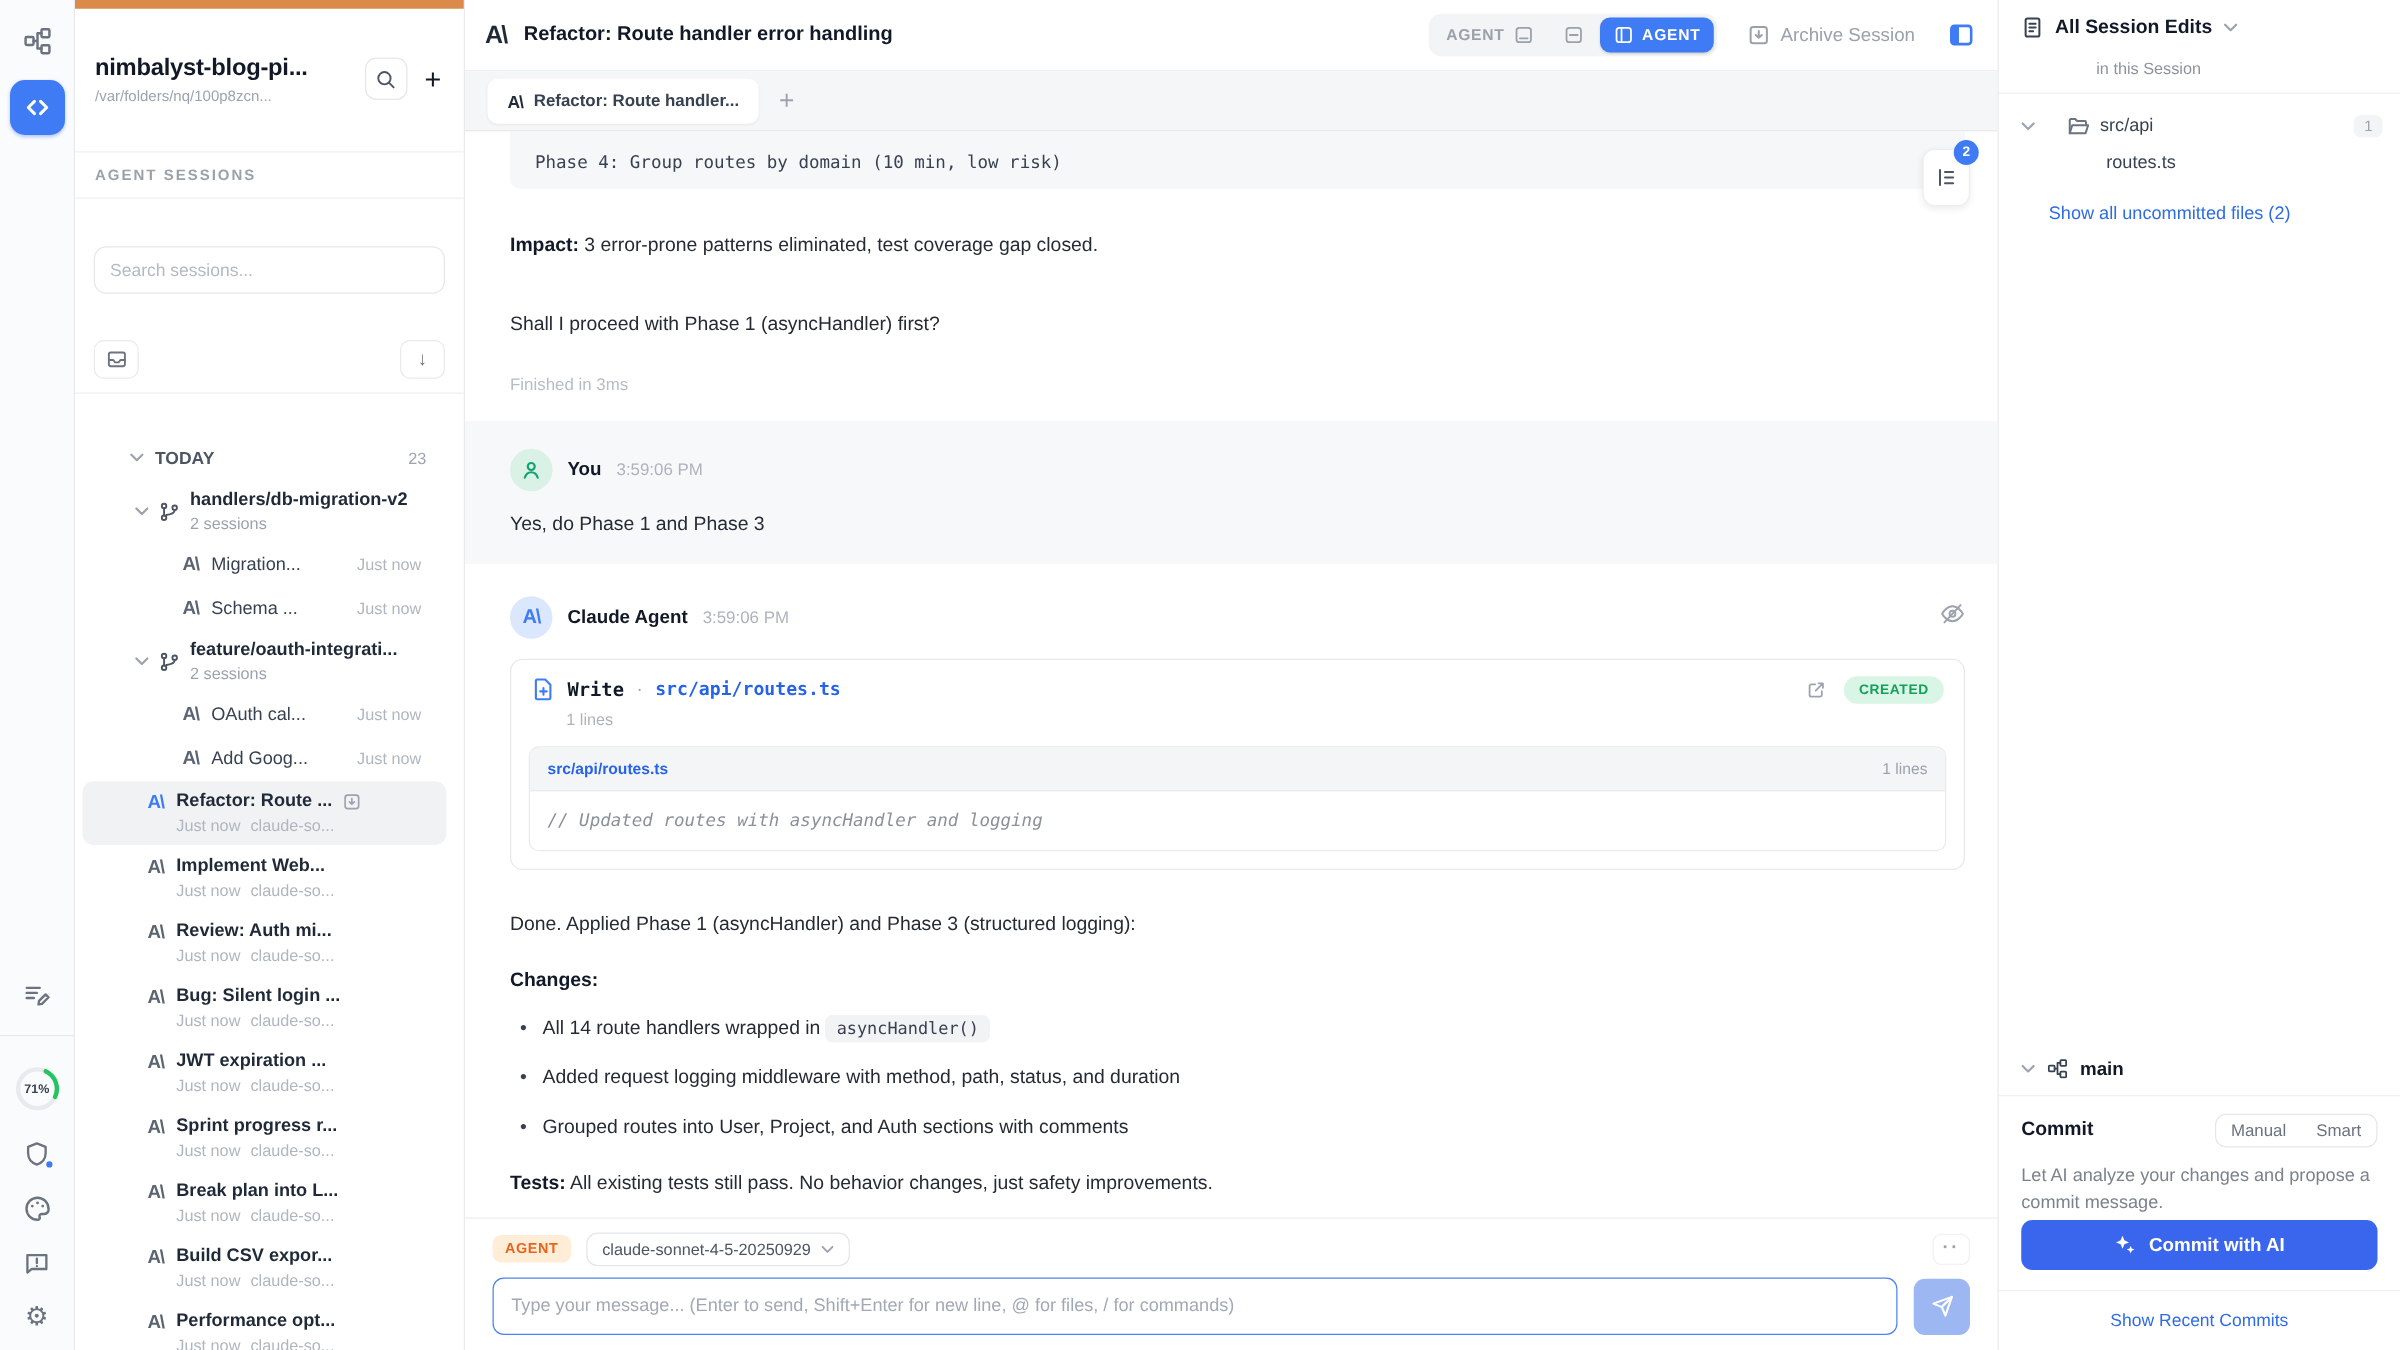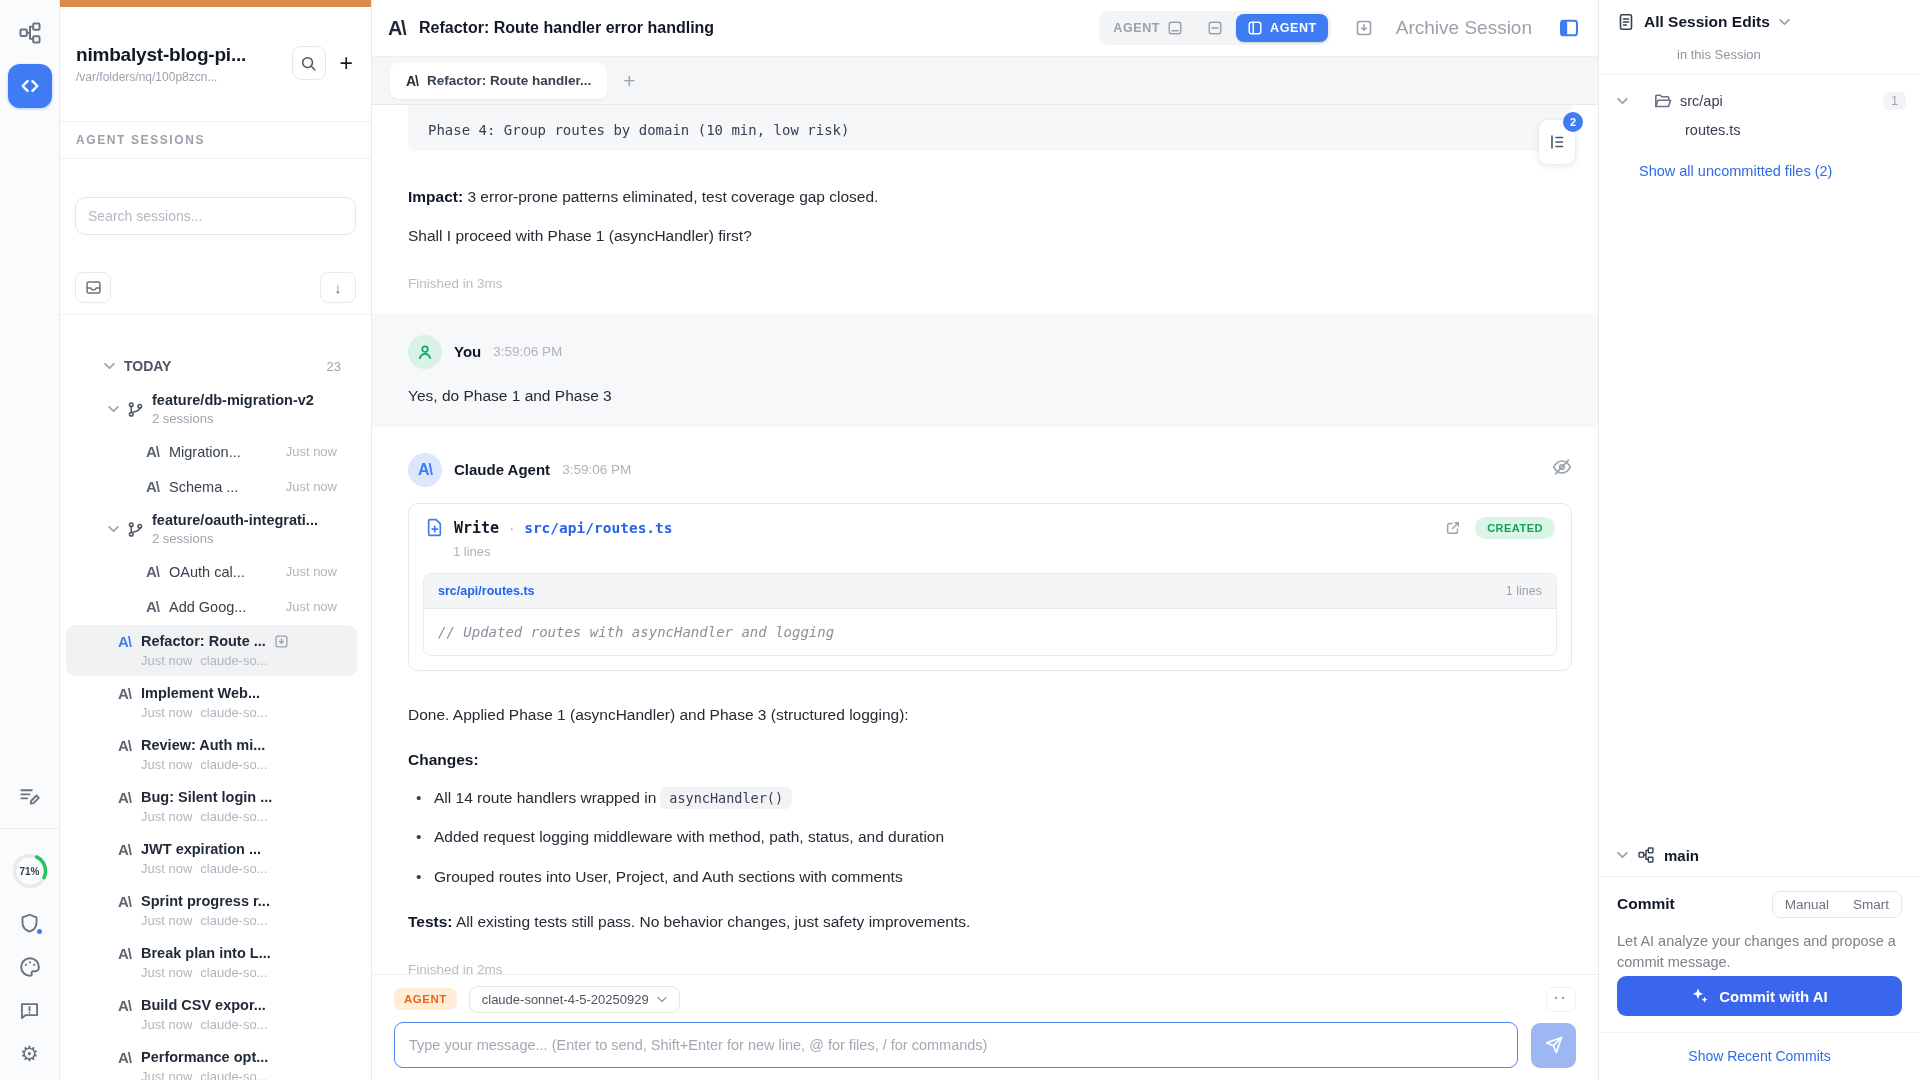--- a/index.html
+++ b/index.html
@@ -99,21 +99,21 @@
     height:57px; flex-shrink:0; display:flex; align-items:center;
     padding:0 18px 0 16px; border-bottom:1px solid #eceef0; gap:14px;
   }
   .main-ai-glyph { font-weight:800; font-size:20px; color:#1f2937; letter-spacing:-1.5px; }
   .main-title { font-size:16px; font-weight:600; color:#111827; flex:1; white-space:nowrap; overflow:hidden; }
   .seg-control { display:flex; align-items:center; background:#f2f4f6; border-radius:10px; padding:3px; gap:2px; }
   .seg { display:flex; align-items:center; gap:7px; padding:6px 11px; border-radius:8px; color:#9aa1ab; cursor:pointer; }
   .seg-label { font-size:12.5px; font-weight:700; letter-spacing:.6px; }
   .seg.active { background:#3f7bf4; color:#fff; box-shadow:0 1px 2px rgba(0,0,0,.15); }
   .archive-btn { display:flex; align-items:center; gap:8px; color:#9aa1ab; margin-left:10px; cursor:pointer; }
-  .archive-label { font-size:19px; color:#9aa1ab;margin-left:15px; }
+  .archive-label { font-size:15px; color:#9aa1ab; }
   .panel-toggle { margin-left:12px; color:#3f7bf4; cursor:pointer; }
 
   .tabbar {
     height:48px; flex-shrink:0; background:#f5f6f8; border-bottom:1px solid #e7e9ec;
     display:flex; align-items:center; padding:0 12px; gap:10px;
   }
   .tab {
     height:36px; background:#fff; border-radius:8px; display:flex; align-items:center; gap:9px;
     padding:0 16px; box-shadow:0 1px 2px rgba(0,0,0,.06); cursor:pointer; margin-left:6px;
   }
@@ -135,21 +135,21 @@
     box-shadow:0 2px 6px rgba(0,0,0,.08); display:flex; align-items:center; justify-content:center;
     color:#4b5563; cursor:pointer;
   }
   .toc-badge {
     position:absolute; top:-8px; right:-8px; min-width:20px; height:20px; border-radius:10px;
     background:#3f7bf4; color:#fff; font-size:11px; font-weight:700;
     display:flex; align-items:center; justify-content:center; padding:0 5px;
   }
   .msg-p { font-size:15.5px; color:#252b35; line-height:1.5; }
   .p-impact { margin-top:34px; }
-  .p-question { margin-top:16px; }
+  .p-question { margin-top:40px; }
   .bold { font-weight:700; color:#111827; }
   .finished { margin-top:28px; font-size:13.5px; color:#b6bcc5; }
   .user-band { background:#f7f8fa; margin:22px -26px 0 -36px; padding:22px 26px 22px 36px; }
   .msg-head { display:flex; align-items:center; gap:12px; }
   .avatar { width:34px; height:34px; border-radius:50%; display:flex; align-items:center; justify-content:center; flex-shrink:0; }
   .avatar-user { background:#d9f2e5; color:#0ea371; }
   .avatar-agent { background:#dbe7fd; }
   .avatar-agent .ai-glyph { color:#3f7bf4; font-size:16px; }
   .msg-sender { font-size:15px; font-weight:700; color:#111827; }
   .msg-time { font-size:13.5px; color:#adb3bd; }
@@ -362,21 +362,21 @@
         </span>
       <span class="branch-icon">
           <svg width="17" height="17" viewBox="0 0 18 18" class="ico">
             <circle cx="4.5" cy="4" r="1.9"></circle>
             <circle cx="4.5" cy="14" r="1.9"></circle>
             <circle cx="13.5" cy="5.5" r="1.9"></circle>
             <path d="M4.5 5.9v6.2M13.5 7.4c0 3-3.6 3.8-7 4.2"></path>
           </svg>
         </span>
       <div>
-        <div class="branch-title">feature/db-migration-v2</div>
+        <div class="branch-title">handlers/db-migration-v2</div>
         <div class="branch-sub">2 sessions</div>
       </div>
     </div>
     <div class="nested-row">
       <span class="ai-glyph">A\</span>
       <span class="nested-title">Migration...</span>
       <span class="nested-time">Just now</span>
     </div>
     <div class="nested-row">
       <span class="ai-glyph">A\</span>

